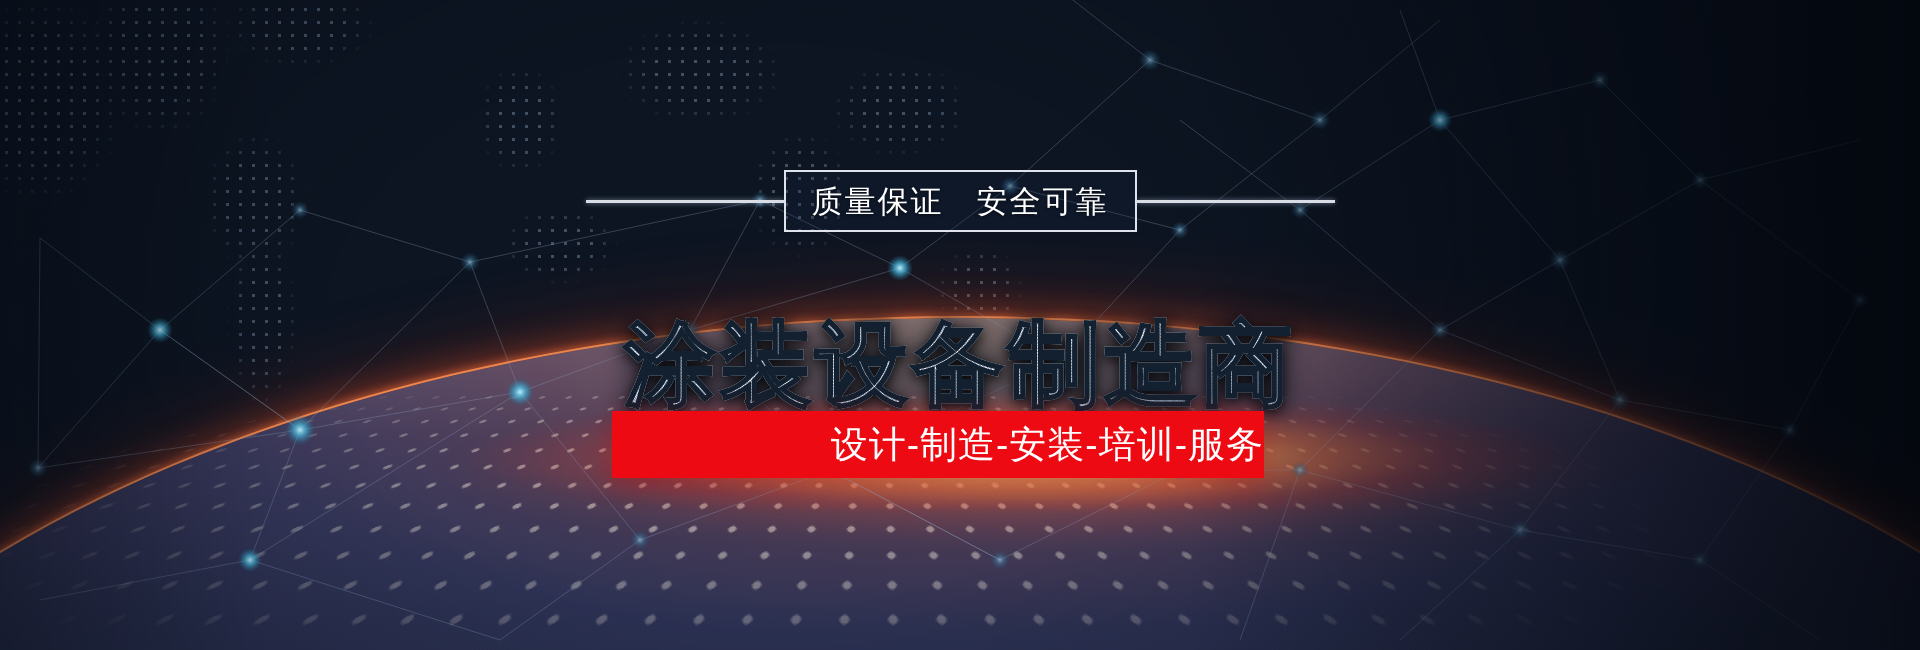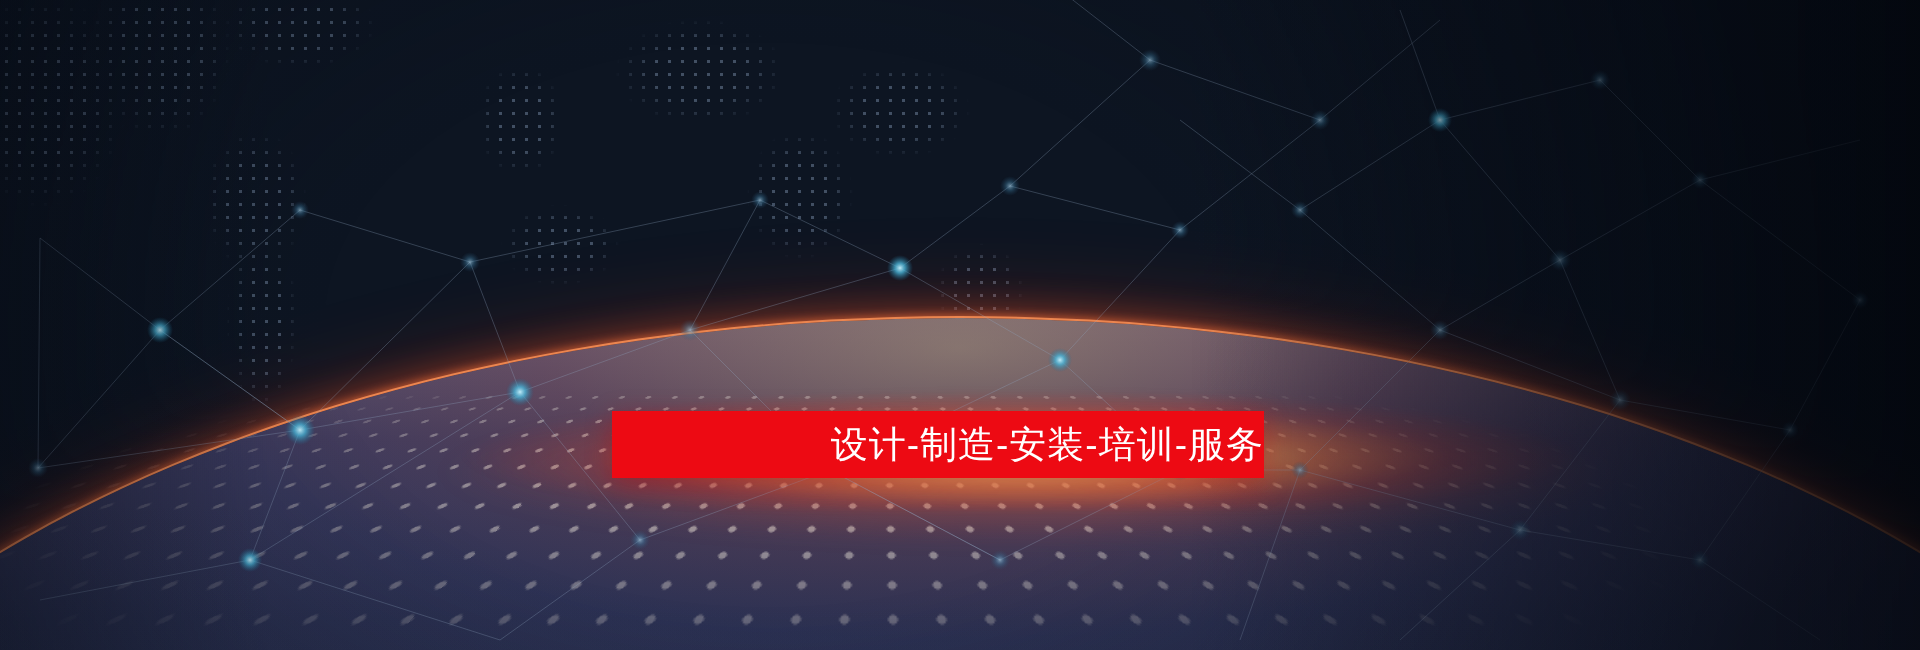--- a/index.html
+++ b/index.html
@@ -335,20 +335,28 @@
         <circle cx="1300" cy="470" r="9" fill="url(#nodeGlowDim)"></circle>
         <circle cx="1860" cy="300" r="9" fill="url(#nodeGlowDim)"></circle>
       </g>
     </svg>
   </div>
 
   <div class="bg-vignette"></div>
 
   <div class="content">
 
-
+    <div class="eyebrow-wrap">
+      <span class="eyebrow-rule"></span>
+      <div class="eyebrow-box">
+        <span class="eyebrow-text">质量保证　安全可靠</span>
+      </div>
+      <span class="eyebrow-rule"></span>
+    </div>
+
+    <h1 class="title">涂装设备制造商</h1>
 
     <div class="redbar">
       <span class="redbar-text">设计-制造-安装-培训-服务</span>
     </div>
 
   </div>
 </div>
 
 </body></html>

